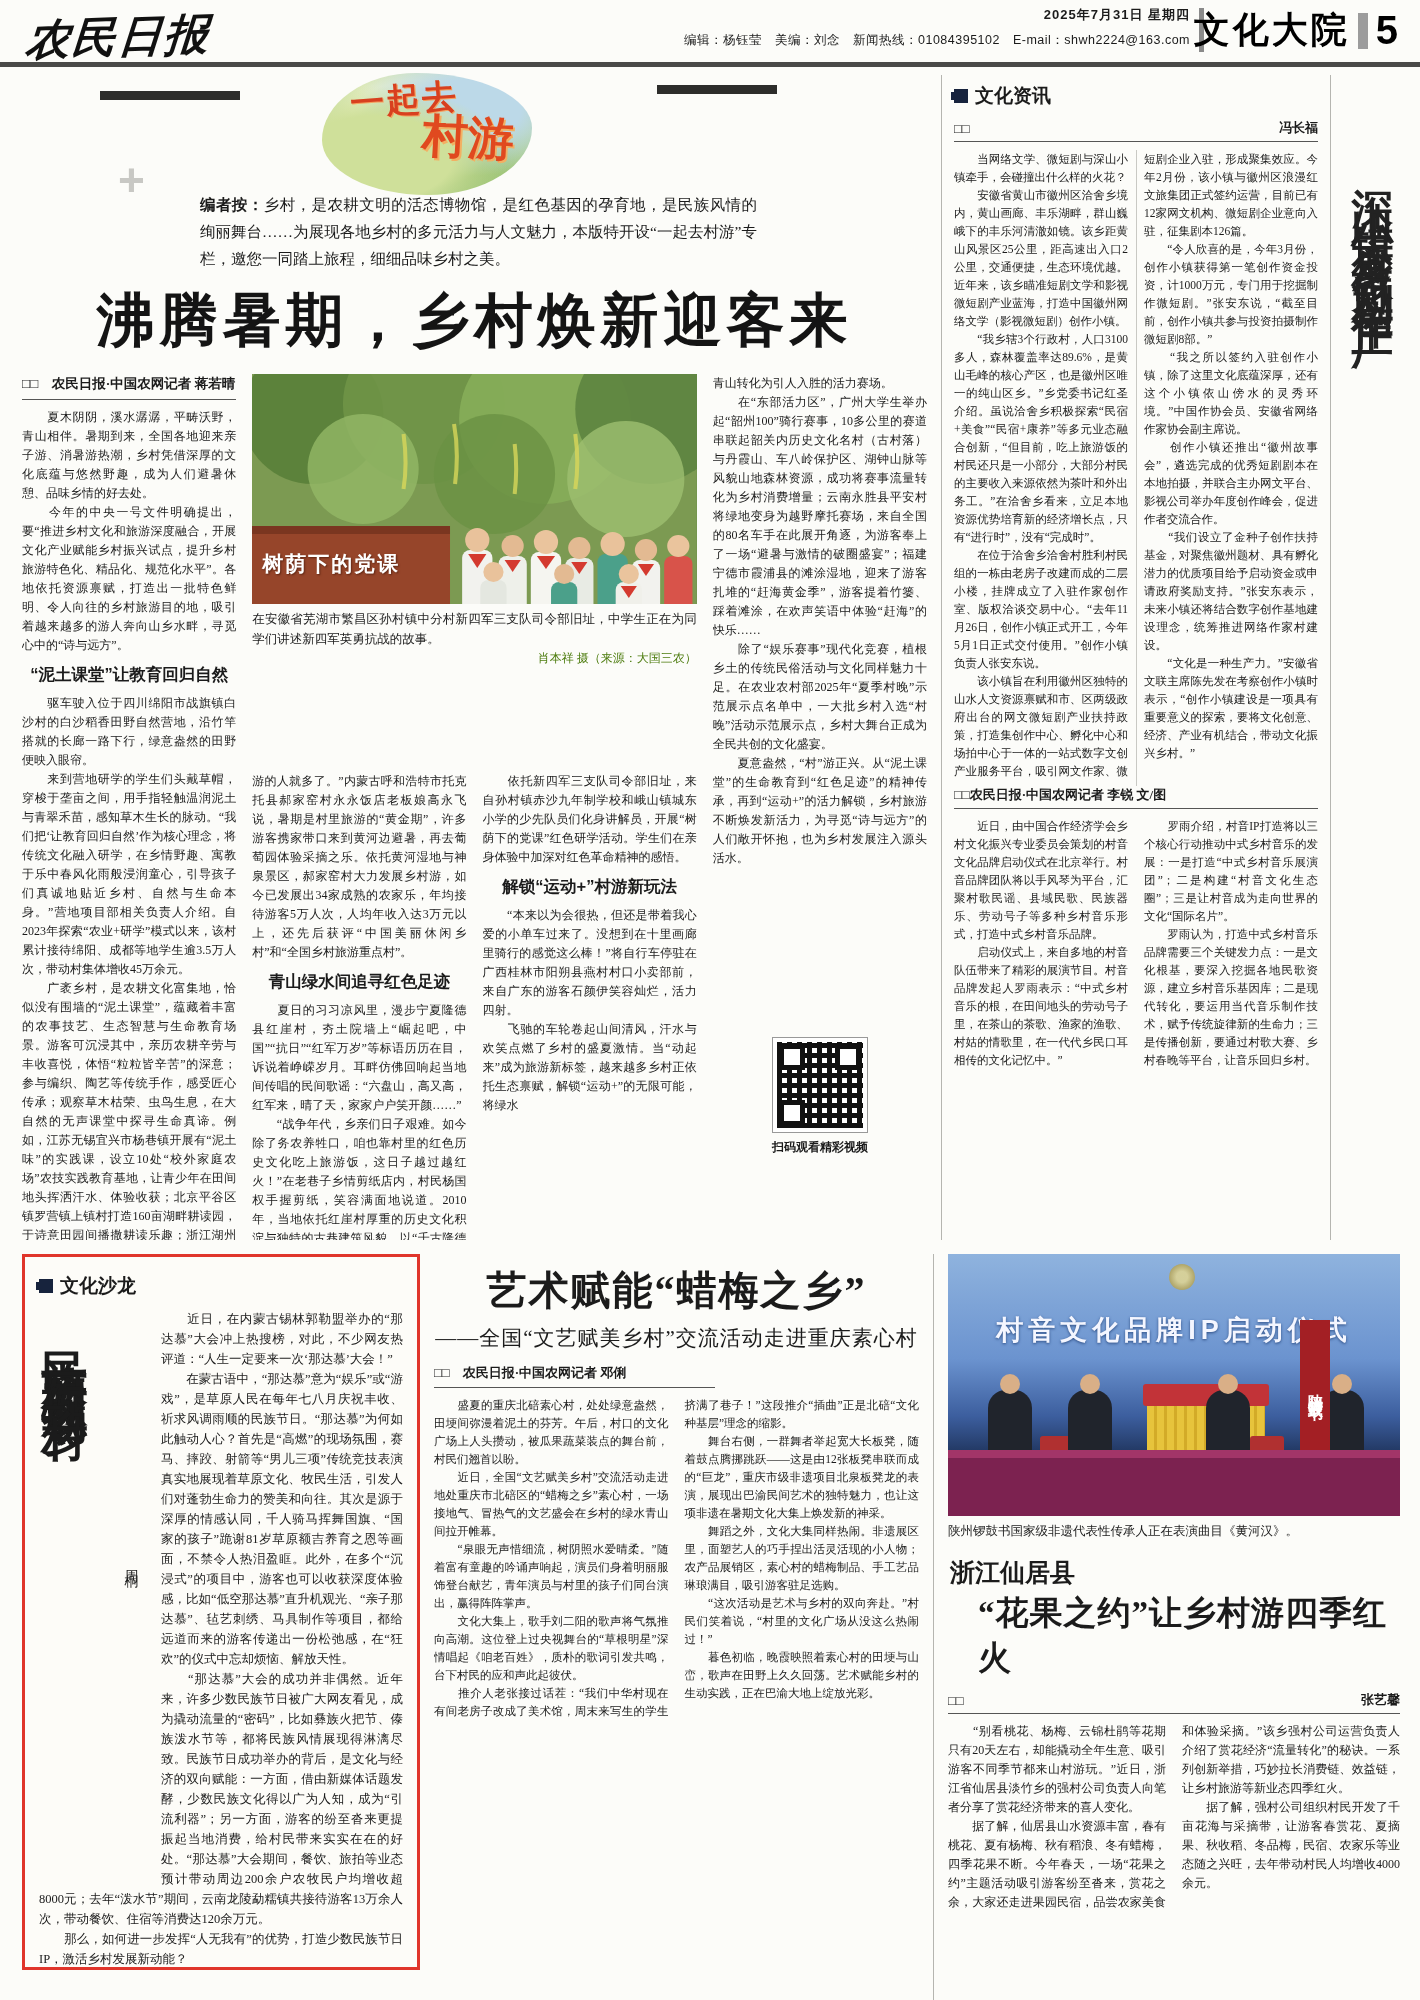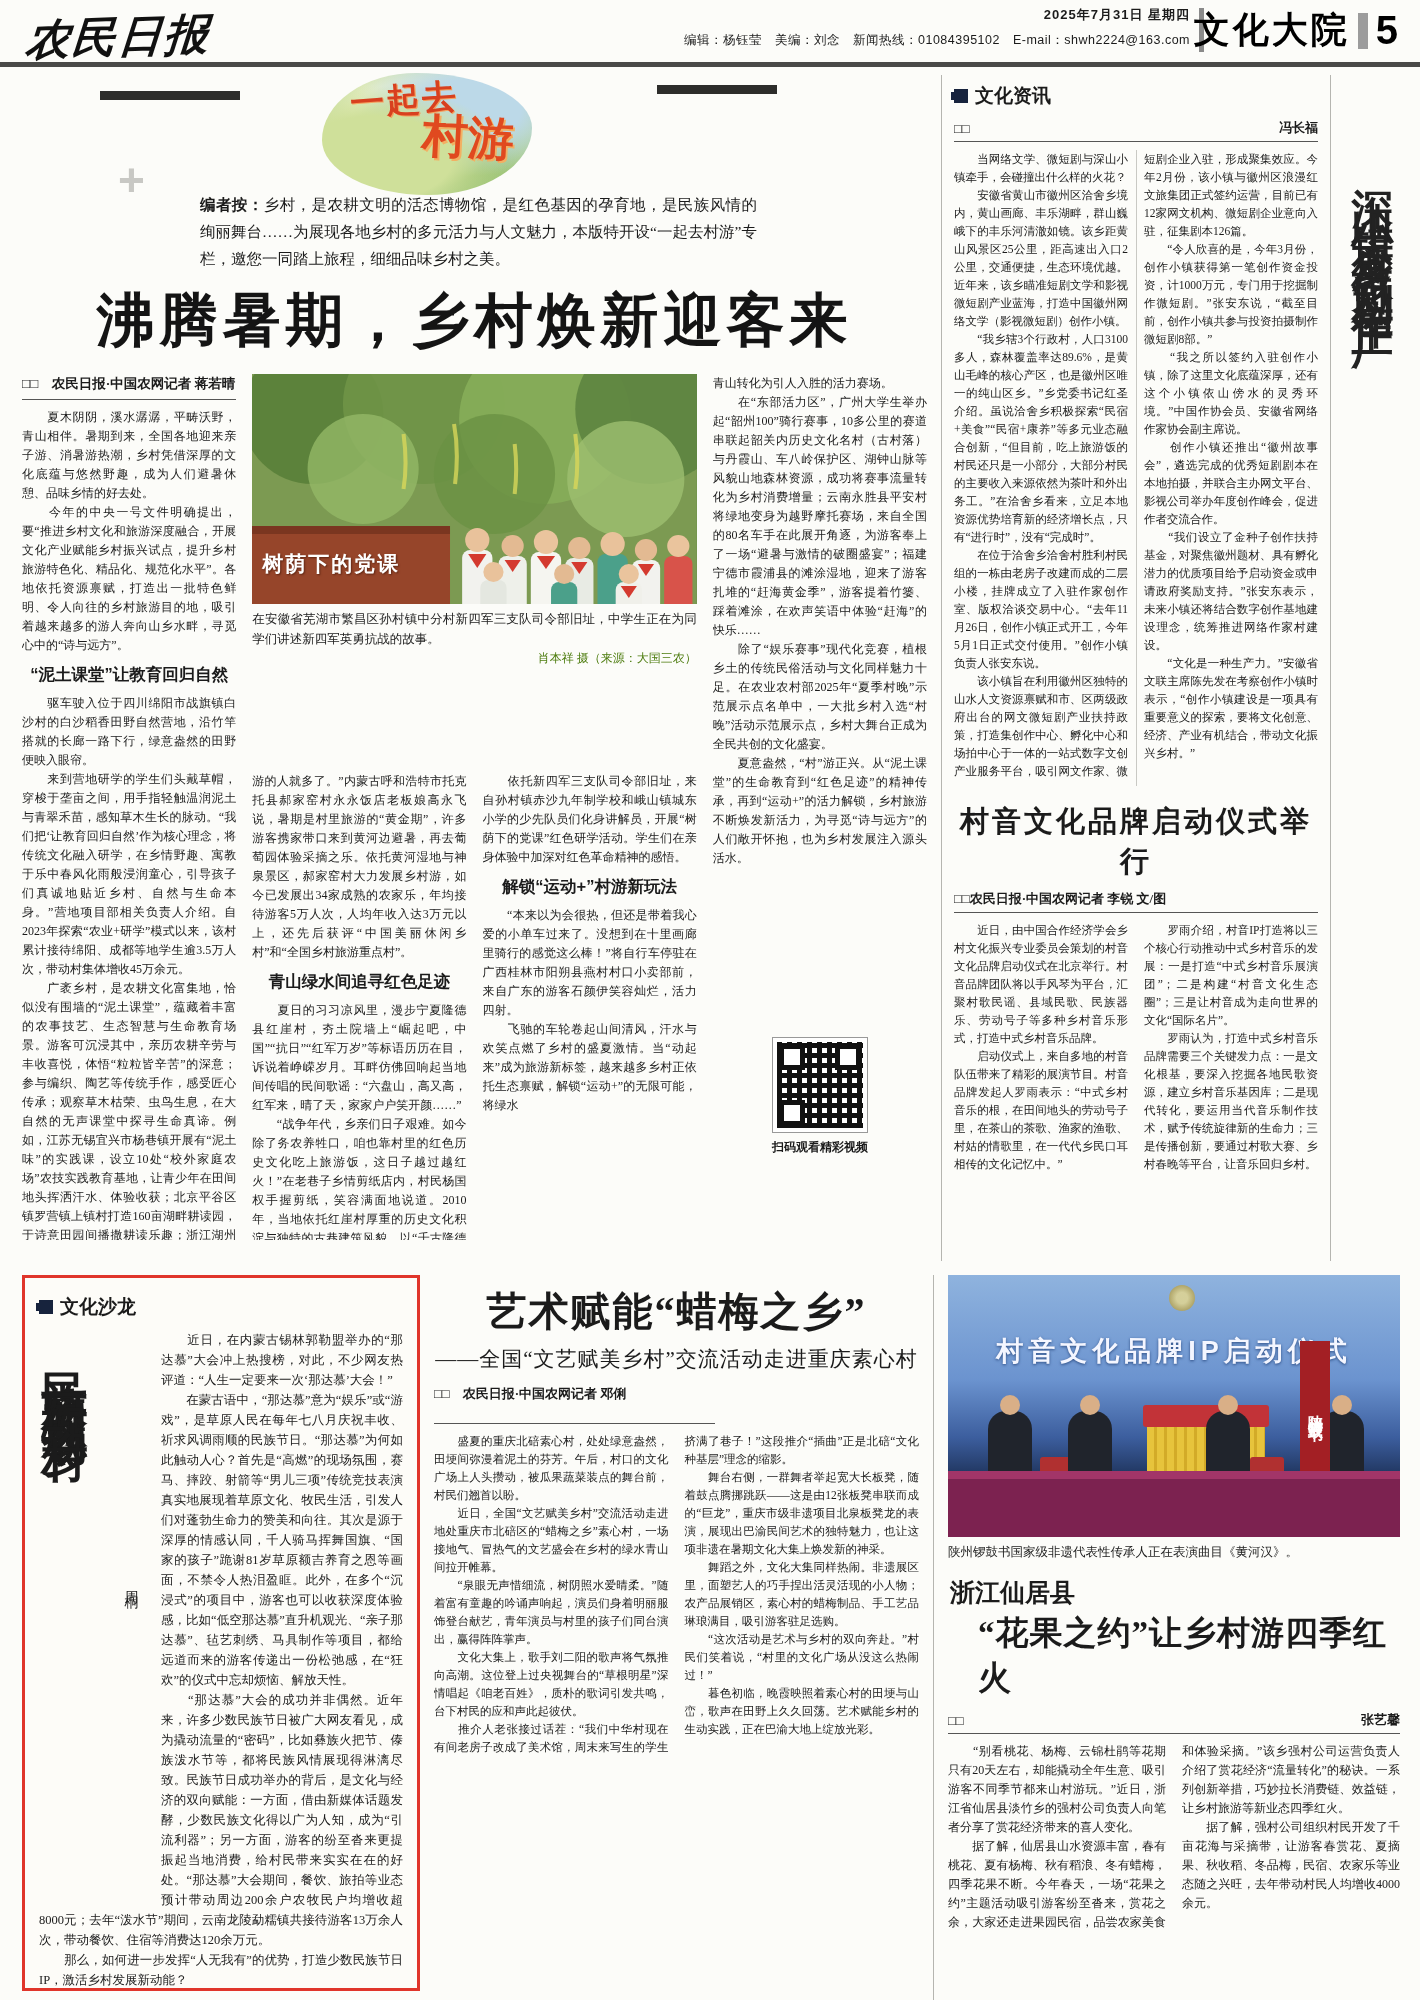--- a/index.html
+++ b/index.html
@@ -91,21 +91,21 @@
   .salon-box{border:3px solid #e0352b;background:#fdfcf8;padding:12px 14px;height:716px;overflow:hidden;box-sizing:border-box;}
   .salon-title-block{float:left;width:108px;height:566px;position:relative;margin-right:14px;}
   .v-title{writing-mode:vertical-rl;position:absolute;left:0;top:6px;height:560px;
         font-size:46px;font-weight:900;letter-spacing:7px;line-height:1.1;}
   .v-author{writing-mode:vertical-rl;position:absolute;right:6px;top:250px;font-size:14px;letter-spacing:4px;}
   .salon-text{font-size:12.5px;line-height:20px;}
   
   .art{border-right:1px solid #b5b5b0;padding-right:14px;overflow:hidden;}
   .art-h{margin:9px 0 6px 0;text-align:center;font-size:40px;font-weight:900;letter-spacing:2px;}
   .art-sub{text-align:center;font-size:21px;letter-spacing:1px;margin-bottom:12px;}
-  .art-byline{width:58%;font-weight:bold;font-size:13px;border-bottom:1px solid #555;padding-bottom:20px;margin-bottom:8px;}
+  .art-byline{width:58%;font-weight:bold;font-size:13px;border-bottom:1px solid #555;padding-bottom:5px;margin-bottom:8px;}
   .art-body{height:560px;overflow:hidden;}
   
   .p2-wrap{position:relative;width:100%;height:262px;overflow:hidden;
       background:linear-gradient(180deg,#8fb3de 0%,#6b93cf 40%,#3c5e9e 62%,#1d3158 78%,#14213c 100%);}
   .p2-banner{position:absolute;left:0;right:0;top:58px;text-align:center;color:#f4f6ff;font-weight:900;
       font-size:27px;letter-spacing:5px;font-family:"Liberation Sans",sans-serif;text-shadow:0 1px 3px #2a4a80;}
   .p2-emblem{position:absolute;left:49%;top:10px;width:26px;height:26px;border-radius:50%;
       background:radial-gradient(circle,#e8d88a 30%,#b9a34c 70%);opacity:.8;}
   .p2-floor{position:absolute;left:0;right:0;bottom:0;height:58px;background:#7c2250;}
   .p2-floor::before{content:"";position:absolute;left:0;right:0;top:-8px;height:8px;background:#a23568;}
@@ -275,21 +275,20 @@
 　　安徽省黄山市徽州区洽舍乡境内，黄山画廊、丰乐湖畔，群山巍峨下的丰乐河清澈如镜。该乡距黄山风景区25公里，距高速出入口2公里，交通便捷，生态环境优越。近年来，该乡瞄准短剧文学和影视微短剧产业蓝海，打造中国徽州网络文学（影视微短剧）创作小镇。
 　　“我乡辖3个行政村，人口3100多人，森林覆盖率达89.6%，是黄山毛峰的核心产区，也是徽州区唯一的纯山区乡。”乡党委书记红圣介绍。虽说洽舍乡积极探索“民宿+美食”“民宿+康养”等多元业态融合创新，“但目前，吃上旅游饭的村民还只是一小部分，大部分村民的主要收入来源依然为茶叶和外出务工。”在洽舍乡看来，立足本地资源优势培育新的经济增长点，只有“进行时”，没有“完成时”。
 　　在位于洽舍乡洽舍村胜利村民组的一栋由老房子改建而成的二层小楼，挂牌成立了入驻作家创作室、版权洽谈交易中心。“去年11月26日，创作小镇正式开工，今年5月1日正式交付使用。”创作小镇负责人张安东说。
 　　该小镇旨在利用徽州区独特的山水人文资源禀赋和市、区两级政府出台的网文微短剧产业扶持政策，打造集创作中心、孵化中心和场拍中心于一体的一站式数字文创产业服务平台，吸引网文作家、微短剧企业入驻，形成聚集效应。今年2月份，该小镇与徽州区浪漫红文旅集团正式签约运营，目前已有12家网文机构、微短剧企业意向入驻，征集剧本126篇。
 　　“令人欣喜的是，今年3月份，创作小镇获得第一笔创作资金投资，计1000万元，专门用于挖掘制作微短剧。”张安东说，“截至目前，创作小镇共参与投资拍摄制作微短剧8部。”
 　　“我之所以签约入驻创作小镇，除了这里文化底蕴深厚，还有这个小镇依山傍水的灵秀环境。”中国作协会员、安徽省网络作家协会副主席说。
 　　创作小镇还推出“徽州故事会”，遴选完成的优秀短剧剧本在本地拍摄，并联合主办网文平台、影视公司举办年度创作峰会，促进作者交流合作。
 　　“我们设立了金种子创作扶持基金，对聚焦徽州题材、具有孵化潜力的优质项目给予启动资金或申请政府奖励支持。”张安东表示，未来小镇还将结合数字创作基地建设理念，统筹推进网络作家村建设。
 　　“文化是一种生产力。”安徽省文联主席陈先发在考察创作小镇时表示，“创作小镇建设是一项具有重要意义的探索，要将文化创意、经济、产业有机结合，带动文化振兴乡村。”</div>
 
-      <h2 class="cunyin-h">村音文化品牌启动仪式举行</h2>
       <div class="byline3">□□农民日报·中国农网记者 李锐 文/图</div>
       <div class="twocol cunyin-body flow">　　近日，由中国合作经济学会乡村文化振兴专业委员会策划的村音文化品牌启动仪式在北京举行。村音品牌团队将以手风琴为平台，汇聚村歌民谣、县域民歌、民族器乐、劳动号子等多种乡村音乐形式，打造中式乡村音乐品牌。
 　　启动仪式上，来自多地的村音队伍带来了精彩的展演节目。村音品牌发起人罗雨表示：“中式乡村音乐的根，在田间地头的劳动号子里，在茶山的茶歌、渔家的渔歌、村姑的情歌里，在一代代乡民口耳相传的文化记忆中。”
 　　罗雨介绍，村音IP打造将以三个核心行动推动中式乡村音乐的发展：一是打造“中式乡村音乐展演团”；二是构建“村音文化生态圈”；三是让村音成为走向世界的文化“国际名片”。
 　　罗雨认为，打造中式乡村音乐品牌需要三个关键发力点：一是文化根基，要深入挖掘各地民歌资源，建立乡村音乐基因库；二是现代转化，要运用当代音乐制作技术，赋予传统旋律新的生命力；三是传播创新，要通过村歌大赛、乡村春晚等平台，让音乐回归乡村。</div>
     </div>
 
     <div class="vert-head">
       <span>深山小镇变身微短剧创作工厂</span>
     </div>

